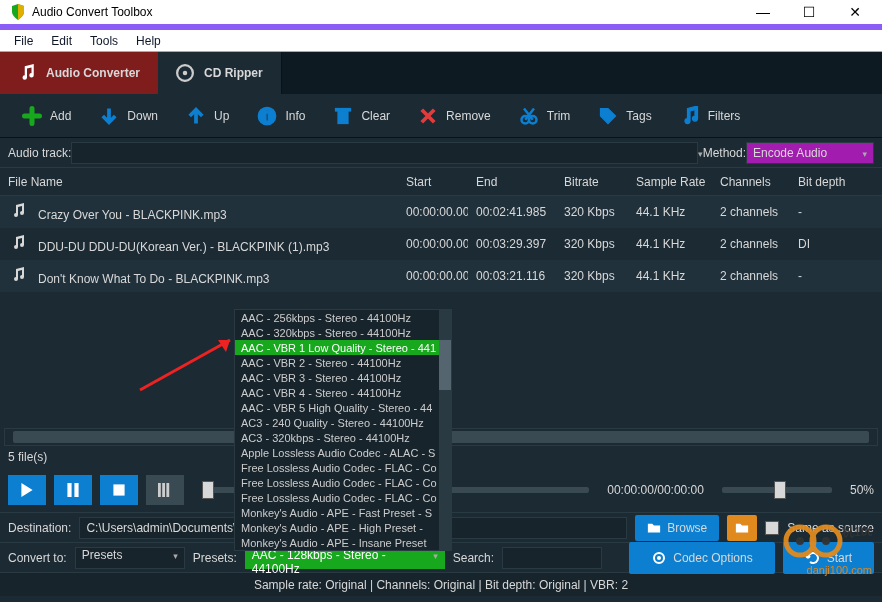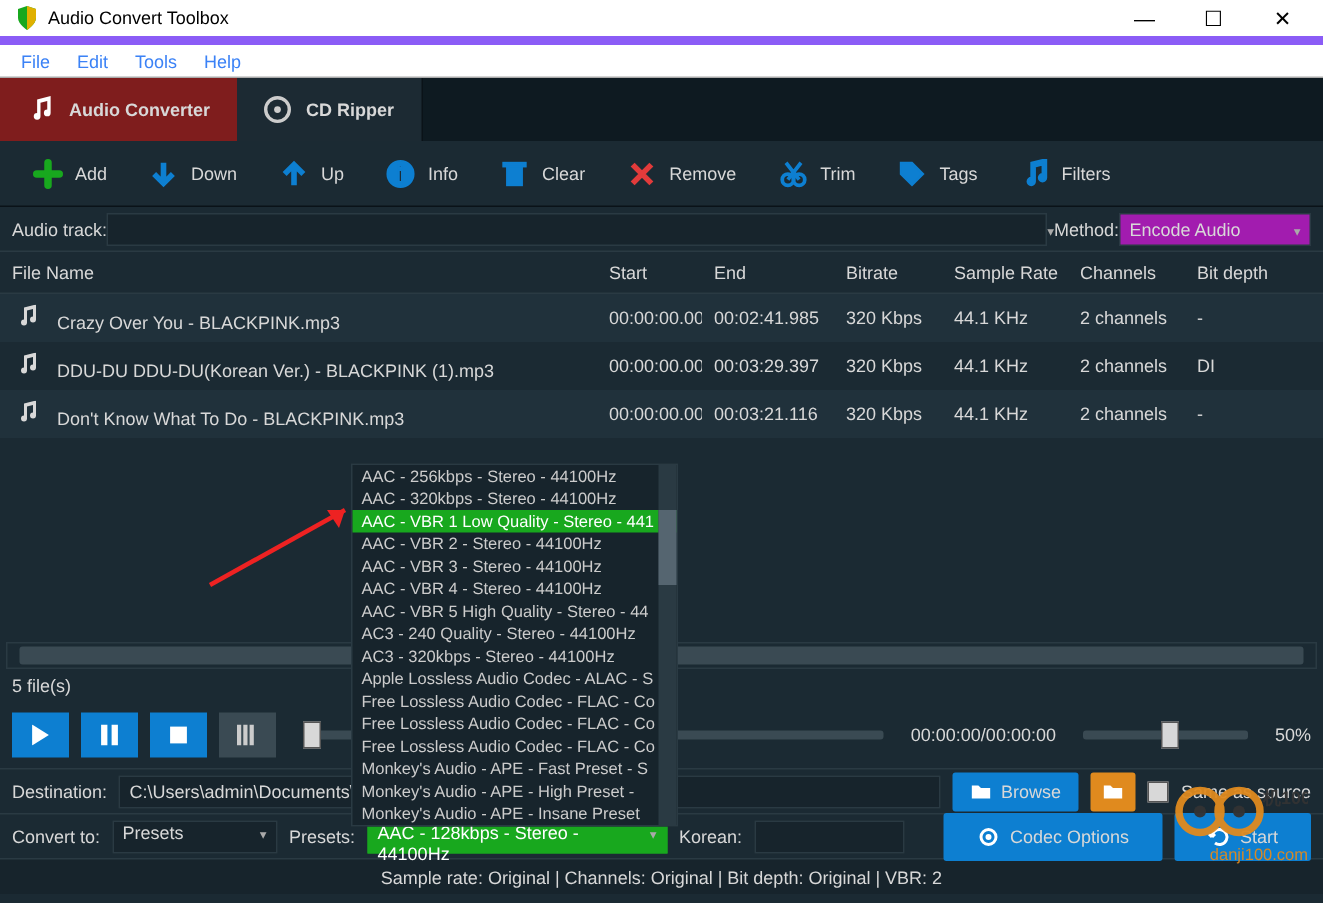--- a/index.html
+++ b/index.html
@@ -2,21 +2,21 @@
 <html><head>
 <meta charset="utf-8">
 <style>
 *{margin:0;padding:0;box-sizing:border-box;font-family:"Segoe UI",Tahoma,sans-serif;font-size:12px;color:#d8d8d8}
 body{width:882px;height:602px;background:#1b2a33;overflow:hidden;position:relative}
 .titlebar{height:30px;background:#fff;display:flex;align-items:center;padding:0 4px;border-bottom:6px solid #8b5cf6}
 .titlebar .logo{width:16px;height:16px;margin:0 6px}
 .titlebar .title{color:#000;flex:1}
 .titlebar .winbtn{width:46px;height:30px;display:flex;align-items:center;justify-content:center;color:#000;font-size:14px}
 .menubar{height:22px;background:#fff;display:flex;align-items:center;padding:0 6px;gap:2px;border-bottom:1px solid #aaa}
-.menubar span{color:#3b82f6;padding:2px 8px;cursor:default}
+.menubar span{color:#0f172a;padding:2px 8px;cursor:default}
 .tabbar{height:42px;background:#0e1a21;display:flex;align-items:stretch}
 .tab{display:flex;align-items:center;gap:10px;padding:0 18px;color:#fff;font-weight:bold}
 .tab.active{background:#7f1d1d}
 .tab.inactive{background:#1c2a33;border-right:1px solid #0a1218}
 .tab svg,.tab .ico{width:18px;height:18px}
 .toolbar{height:44px;background:#1b2a33;display:flex;align-items:center;padding:0 10px;gap:4px;border-bottom:1px solid #0a1218}
 .tbtn{display:flex;align-items:center;gap:8px;padding:6px 12px;border-radius:2px}
 .atrow{height:30px;display:flex;align-items:center;padding:0 8px;gap:0;border-bottom:1px solid #2a3a43}
 .atrow .inp{flex:1;height:22px;background:#17242c;border:1px solid #2a3a43}
 .atrow .sel{width:128px;height:22px;background:#a21caf;border:1px solid #2a3a43;display:flex;align-items:center;padding:0 6px;justify-content:space-between}
@@ -281,21 +281,21 @@
   <span>Convert to:</span>
   <div class="sel" style="width:110px">
       <span>Presets</span>
       <span class="chev"></span>
     </div>
   <span>Presets:</span>
   <div class="sel green" style="width:200px">
       <span style="color:#fff">AAC - 128kbps - Stereo - 44100Hz</span>
       <span class="chev"></span>
     </div>
-  <span>Korean:</span>
+  <span>Search:</span>
   <div class="sel" style="width:100px"></div>
   <div style="flex:1"></div>
   <div class="btn big">
     <svg width="16" height="16" viewBox="0 0 16 16">
         <circle cx="8" cy="8" r="5" fill="none" stroke="#fff" stroke-width="2"></circle>
         <circle cx="8" cy="8" r="2" fill="#fff"></circle>
       </svg>
     <span>Codec Options</span>
   </div>
   <div class="btn big">

